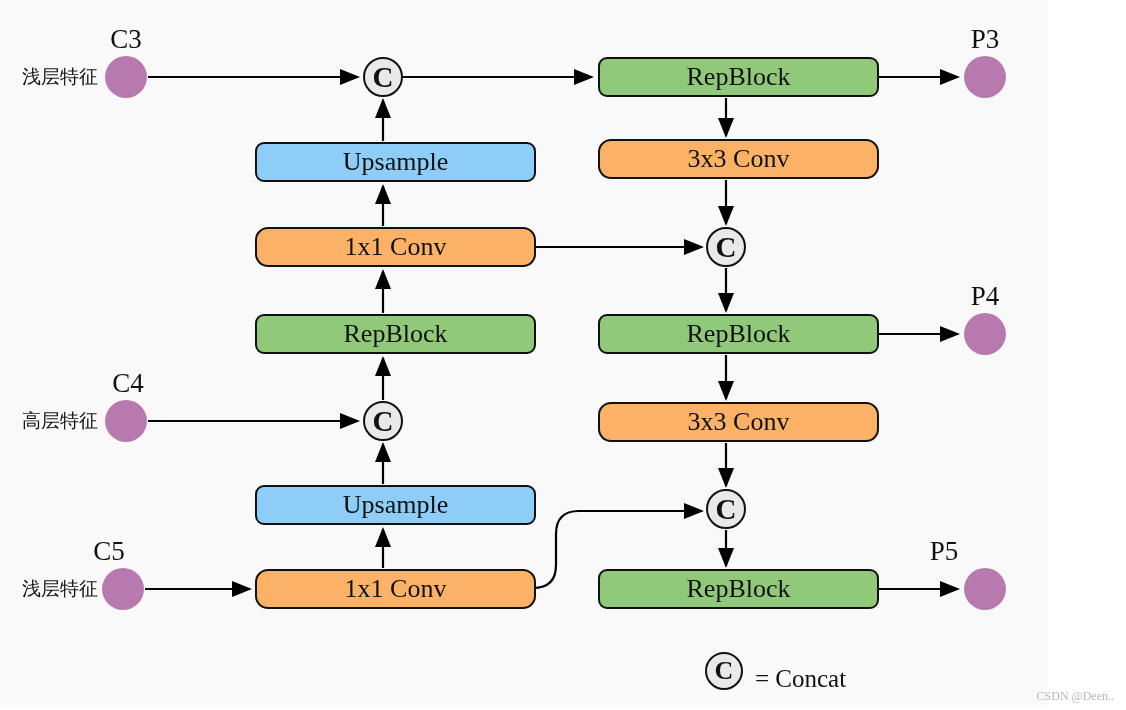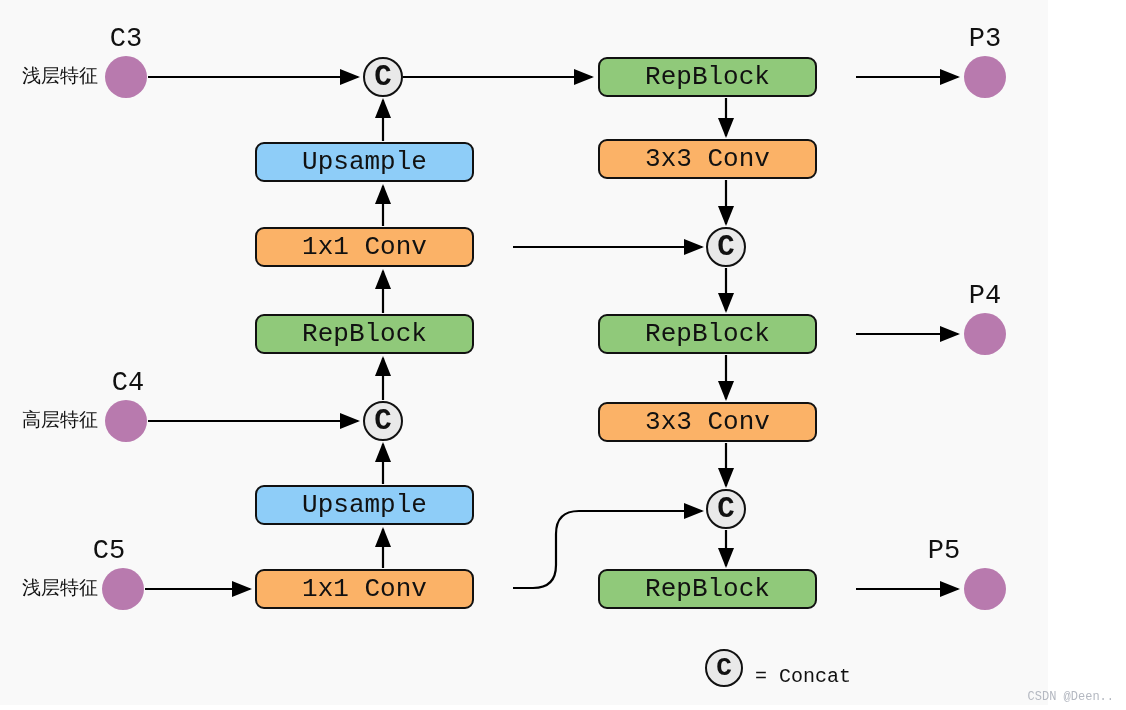--- a/index.html
+++ b/index.html
@@ -1,30 +1,30 @@
 <!DOCTYPE html>
 <html style="--background: #f9f9f9; --box-green: #90c97a; --box-orange: #fbb267; --box-blue: #8ecdf8; --port-purple: #b87aae; --concat-fill: #e9e9e9; --line: #000000; --watermark-color: #b4b8c1;"><head>
 <meta charset="utf-8">
 <style>
   html,body{margin:0;padding:0;background:#fff;}
   .stage{
     position:relative;width:1126px;height:710px;background:var(--background,#f9f9f9);
-    font-family:Liberation Mono, monospace;color:#111;overflow:hidden;
+    font-family:Liberation Serif, serif;color:#111;overflow:hidden;
   }
   .white-strip-right{position:absolute;right:0;top:0;width:78px;height:100%;background:#ffffff;}
   .white-strip-bottom{position:absolute;left:0;bottom:0;width:1048px;height:5px;background:#ffffff;}
   svg.wires{position:absolute;left:0;top:0;}
   .op{
-    position:absolute;width:219px;height:40px;box-sizing:border-box;
+    position:absolute;width:281px;height:40px;box-sizing:border-box;
     border:2.5px solid #111;border-radius:9px;
     display:flex;align-items:center;justify-content:center;
     font-size:26px;line-height:1;
   }
   .op.green{background:var(--box-green,#90c97a);}
-  .op.orange{background:var(--box-orange,#fbb267);}
+  .op.orange{background:var(--box-orange,#fbb267);border-radius:13px;}
   .op.blue{background:var(--box-blue,#8ecdf8);text-align:center;}
   .port{
     position:absolute;width:42px;height:42px;border-radius:50%;
     background:var(--port-purple,#b87aae);
   }
   .port-label{
     position:absolute;width:70px;text-align:center;
     font-size:27px;line-height:30px;
   }
   .caption{
@@ -35,21 +35,21 @@
     position:absolute;width:40px;height:40px;box-sizing:border-box;
     border:2.5px solid #111;border-radius:50%;
     background:var(--concat-fill,#e9e9e9);
     display:flex;align-items:center;justify-content:center;
     font-size:29px;font-weight:600;line-height:1;
   }
   .legend{
     position:absolute;left:705px;top:648px;display:flex;align-items:center;gap:12px;
   }
   .legend .concat{position:static;width:38px;height:38px;font-size:26px;}
-  .legend-text{font-size:20px;margin-top:17px;}
+  .legend-text{font-size:25px;margin-top:17px;}
   .watermark{
     position:absolute;right:12px;bottom:6px;
     font-size:12px;color:var(--watermark-color,#b4b8c1);text-align:center;
   }
 </style>
 </head>
 <body>
 
 <div class="stage">
   <div class="white-strip-right"></div>

